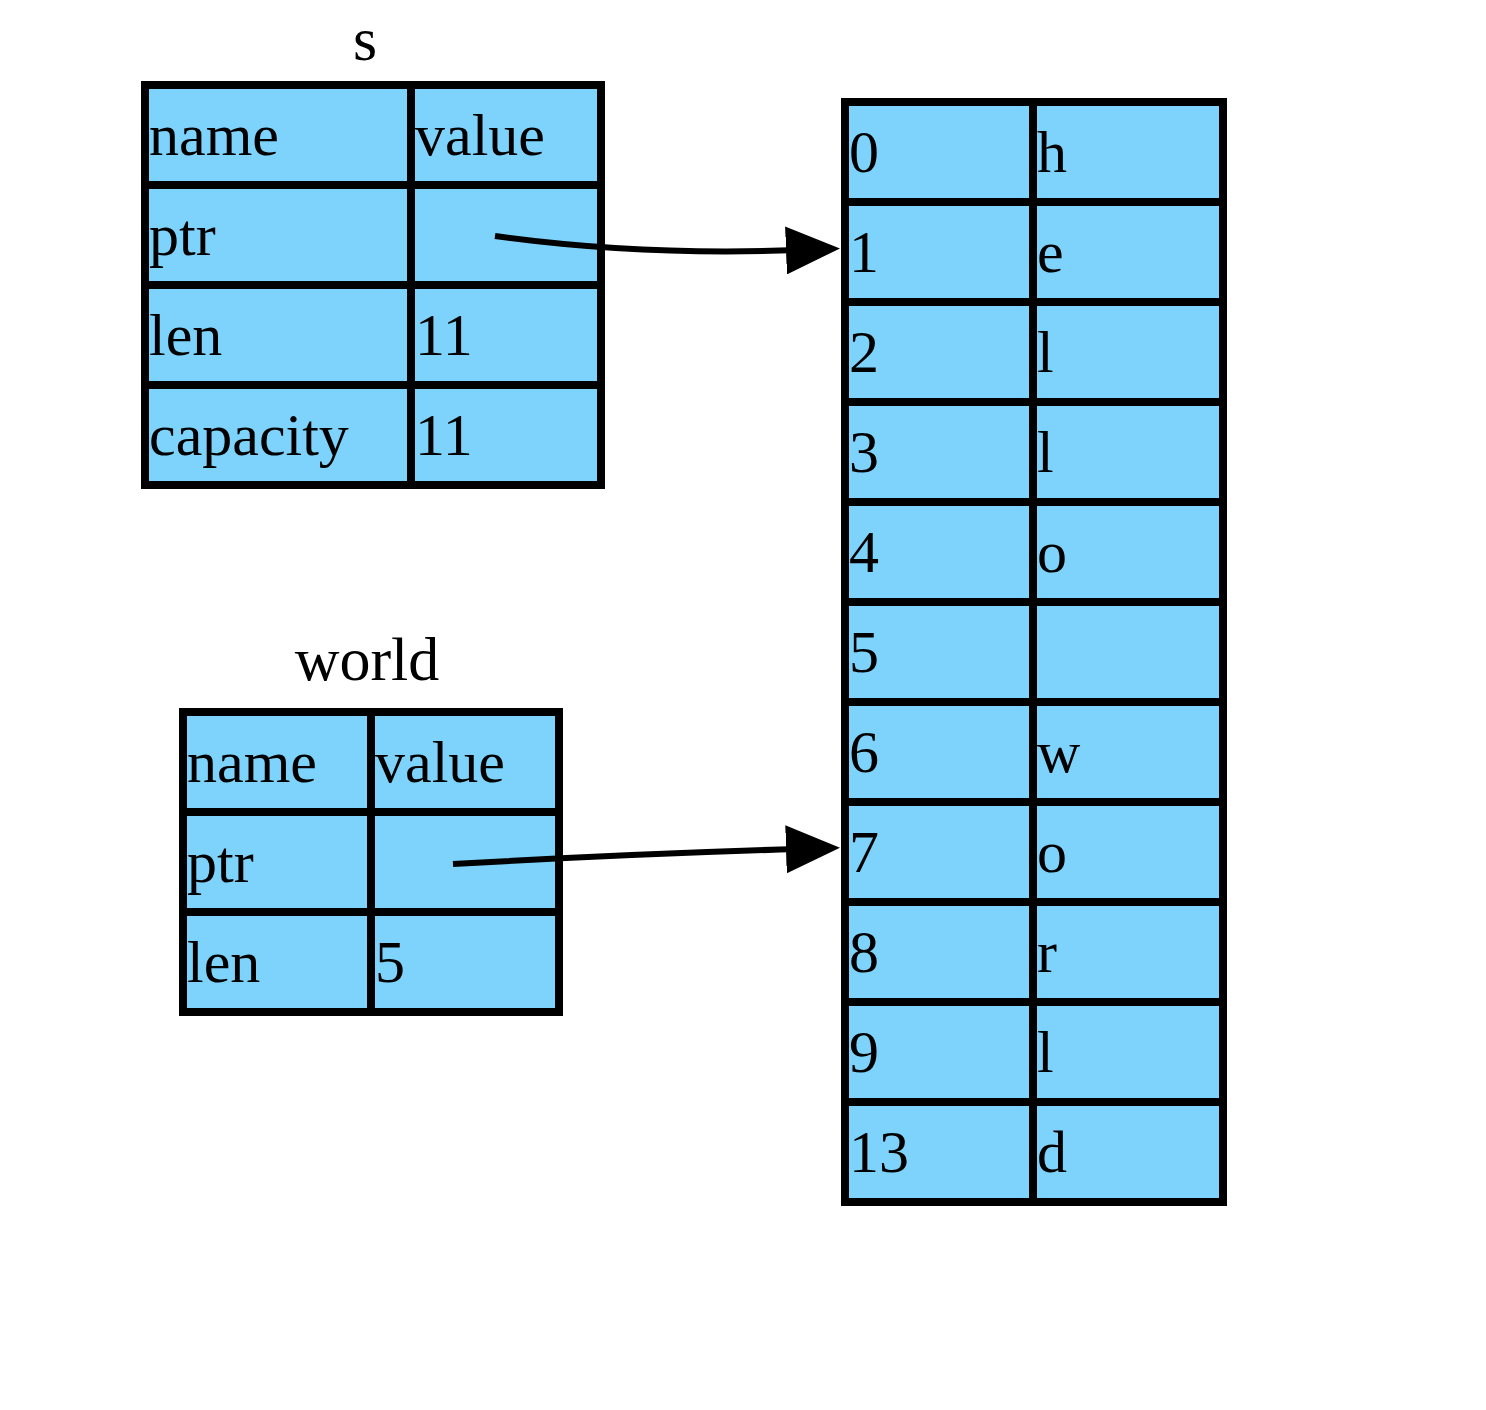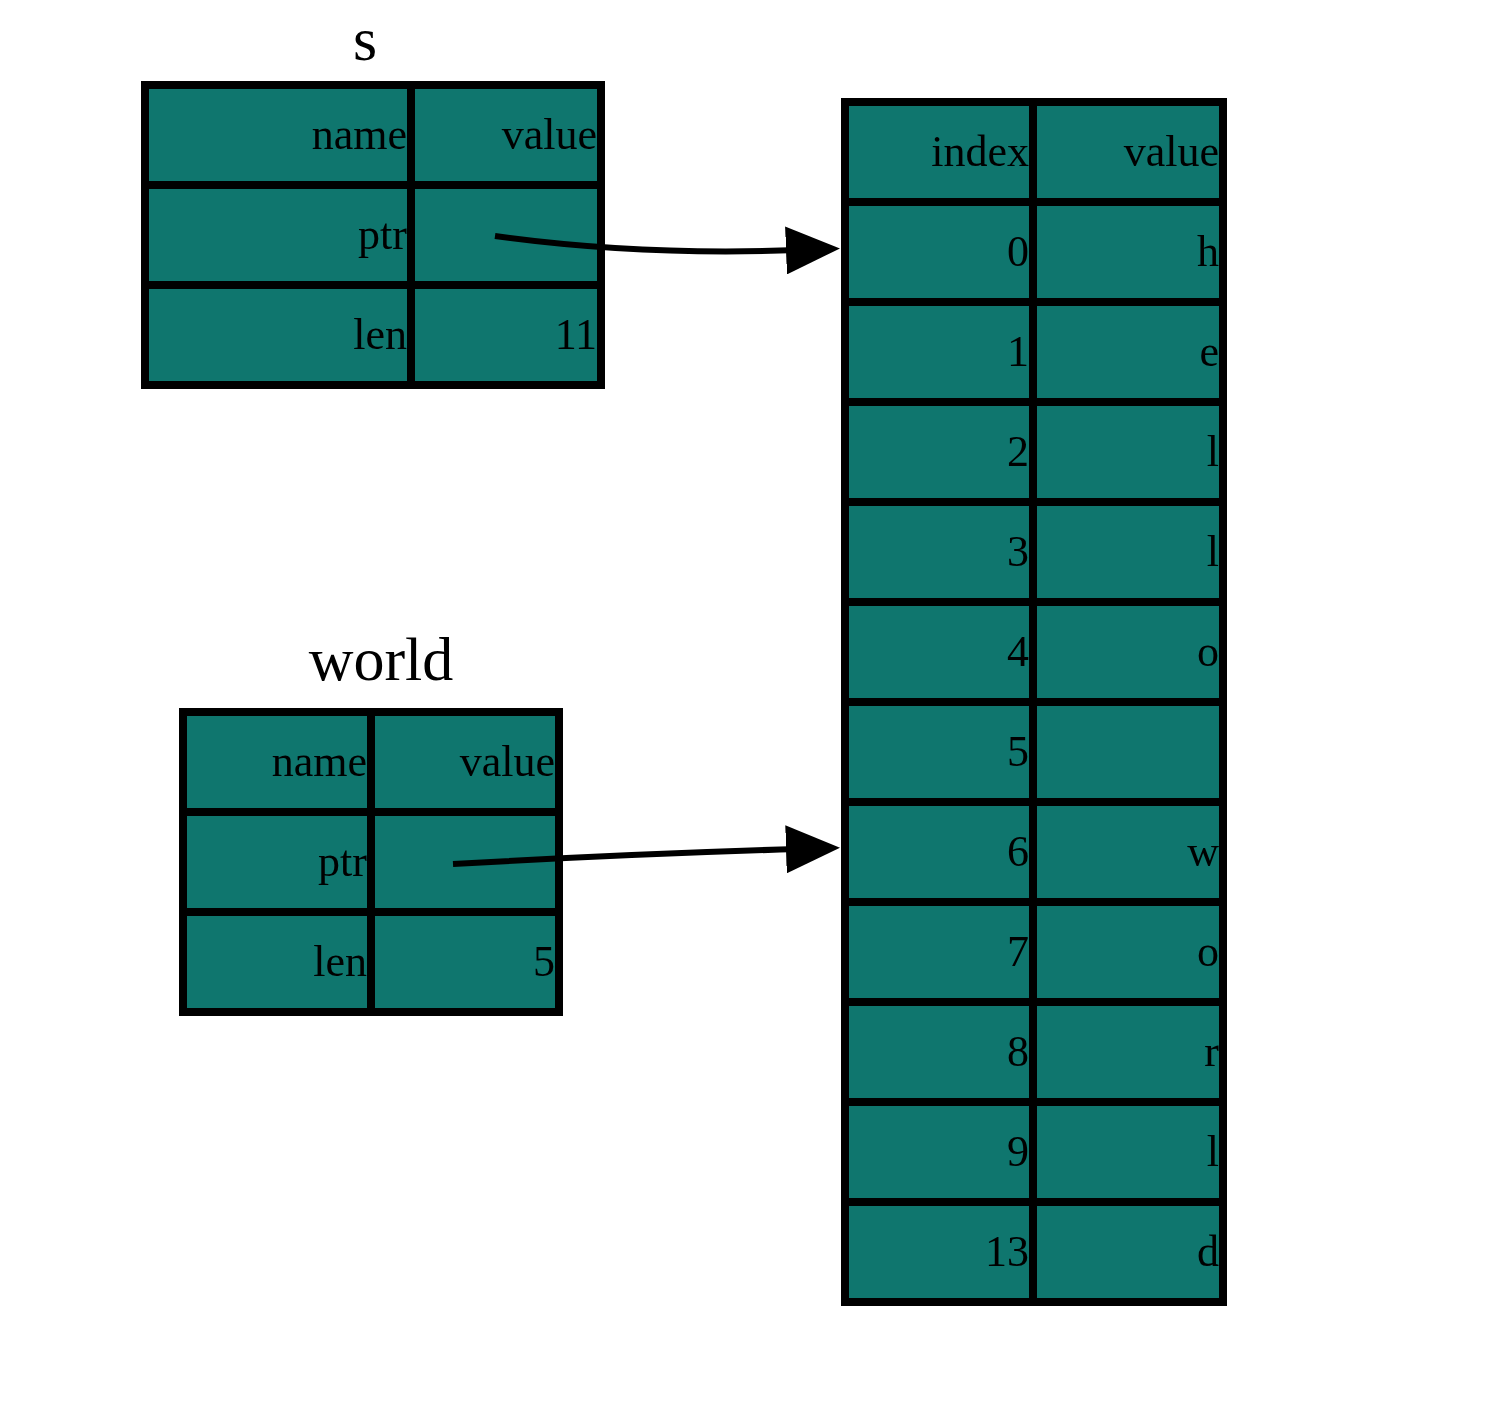--- a/index.html
+++ b/index.html
@@ -20,39 +20,39 @@
     color: #000;
   }
   table.diagram {
     position: absolute;
     border-collapse: collapse;
     table-layout: fixed;
   }
   table.diagram td {
     border: 8px solid #000000;
     padding: 0;
-    text-align: right;
+    text-align: left;
     vertical-align: middle;
-    font-size: 44px;
+    font-size: 60px;
     line-height: 1;
-    background: #0f766e;
+    background: #7dd3fc;
     overflow: hidden;
   }
   table.diagram tr { height: 100px; }
   #s-table       { left: 141px; top: 81px;  }
   #s-table td.c1 { width: 258px; }
   #s-table td.c2 { width: 182px; }
   #world-table       { left: 179px; top: 708px; }
   #world-table td.c1 { width: 180px; }
   #world-table td.c2 { width: 180px; }
   #heap-table       { left: 841px; top: 98px; }
   #heap-table td.c1 { width: 180px; }
   #heap-table td.c2 { width: 182px; }
   #s-title     { left: 145px; top: 4px;   width: 440px; }
-  #world-title { left: 201px; top: 624px; width: 360px; }
+  #world-title { left: 187px; top: 624px; width: 360px; }
   svg.arrow-layer {
     position: absolute;
     left: 0; top: 0;
     width: 1486px; height: 1410px;
     pointer-events: none;
   }
 </style>
 </head>
 <body>
 
@@ -67,20 +67,24 @@
       <td class="c2">value</td>
     </tr>
     <tr>
       <td class="c1">ptr</td>
       <td class="c2"></td>
     </tr>
     <tr>
       <td class="c1">len</td>
       <td class="c2">11</td>
     </tr>
+    <tr>
+      <td class="c1">capacity</td>
+      <td class="c2">11</td>
+    </tr>
   </tbody>
     </table>
 
   <div class="struct-title" id="world-title">world</div>
 
   <table class="diagram" id="world-table">
     <tbody>
         <tr>
       <td class="c1">name</td>
       <td class="c2">value</td>
@@ -91,24 +95,20 @@
     </tr>
     <tr>
       <td class="c1">len</td>
       <td class="c2">5</td>
     </tr>
   </tbody>
     </table>
 
   <table class="diagram" id="heap-table">
     <tbody>
-        <tr>
-      <td class="c1">index</td>
-      <td class="c2">value</td>
-    </tr>
     <tr>
       <td class="c1">0</td>
       <td class="c2">h</td>
     </tr>
     <tr>
       <td class="c1">1</td>
       <td class="c2">e</td>
     </tr>
     <tr>
       <td class="c1">2</td>

